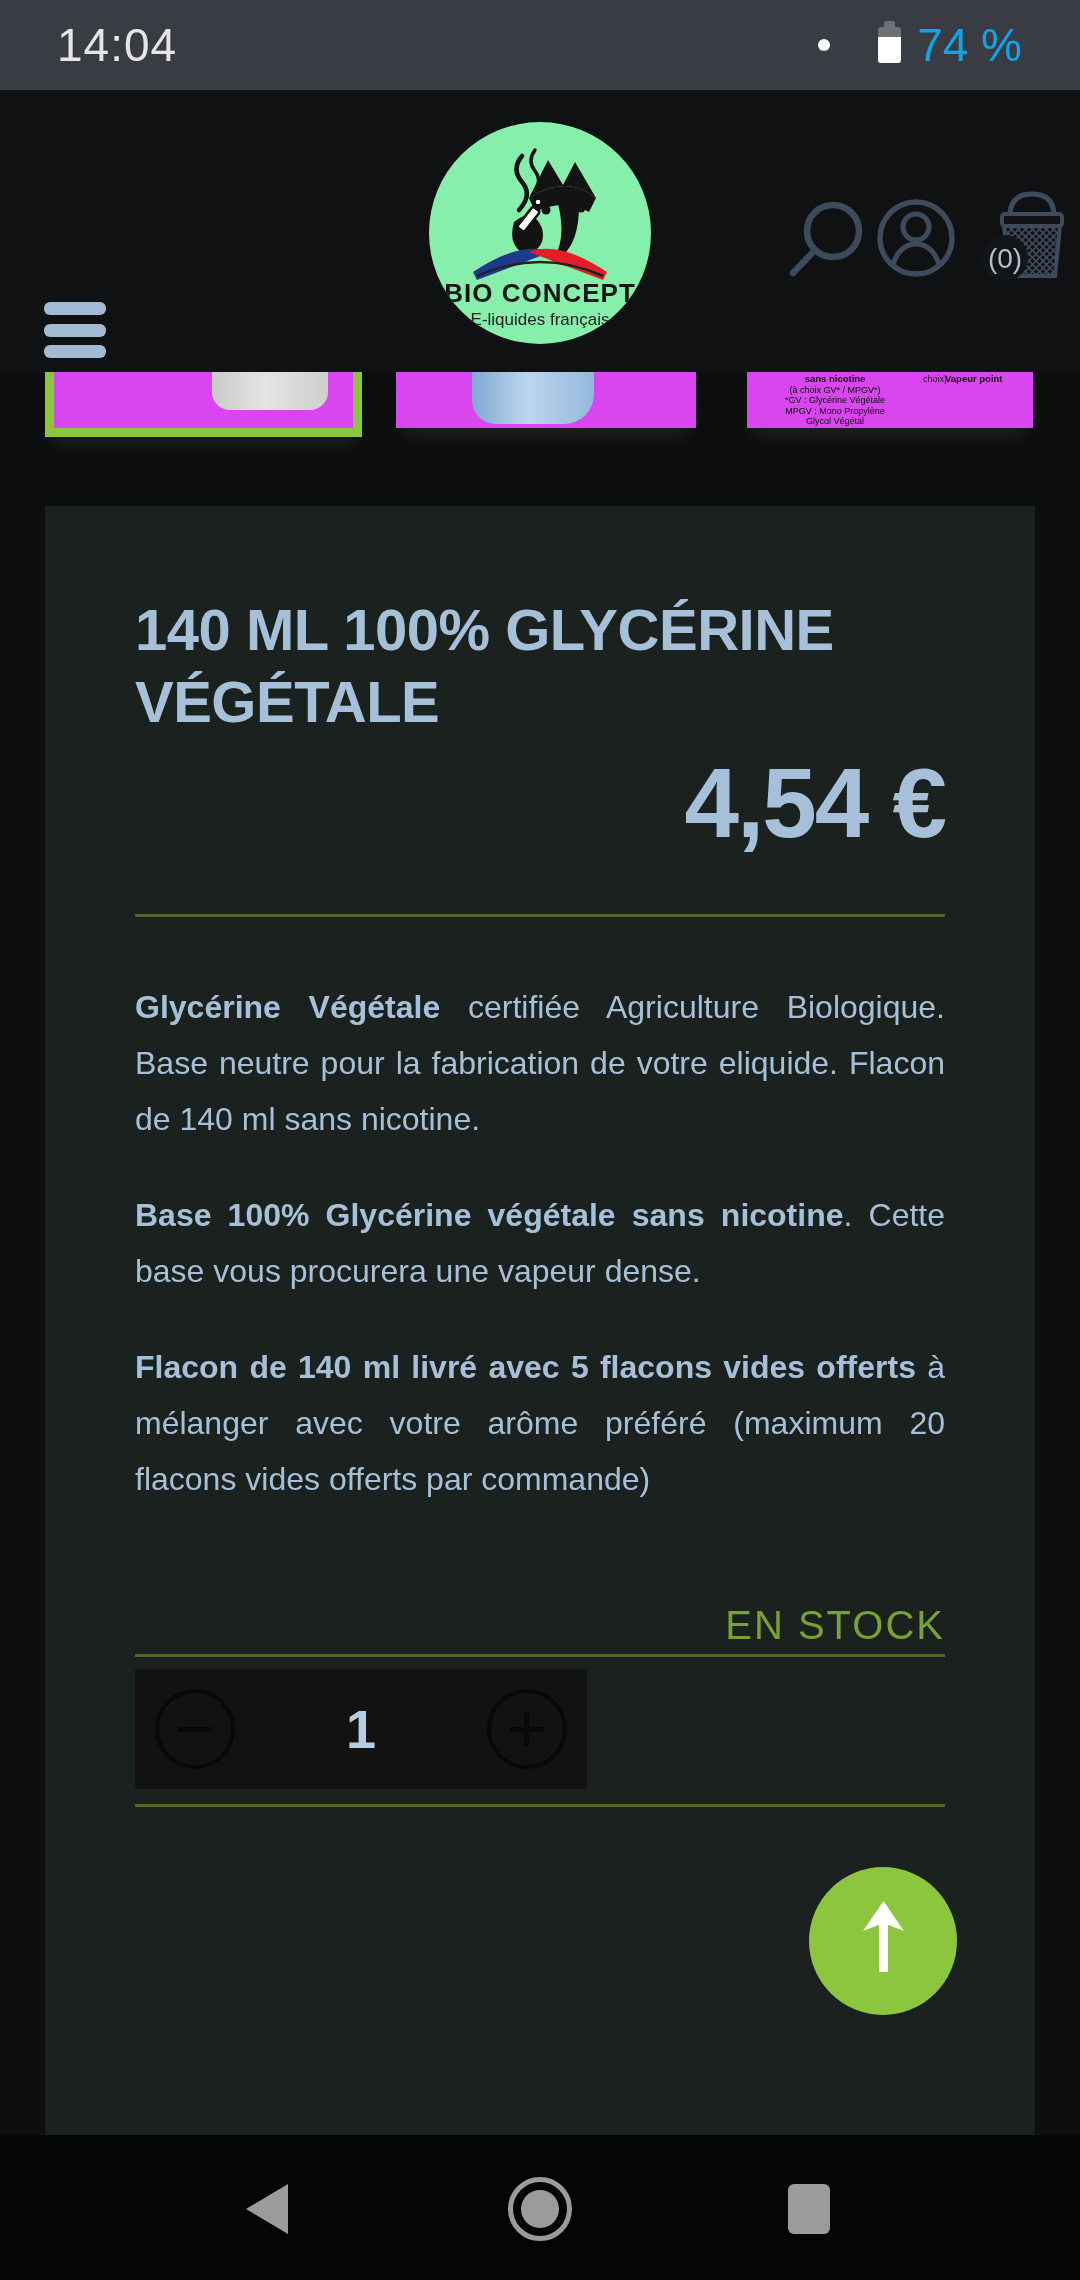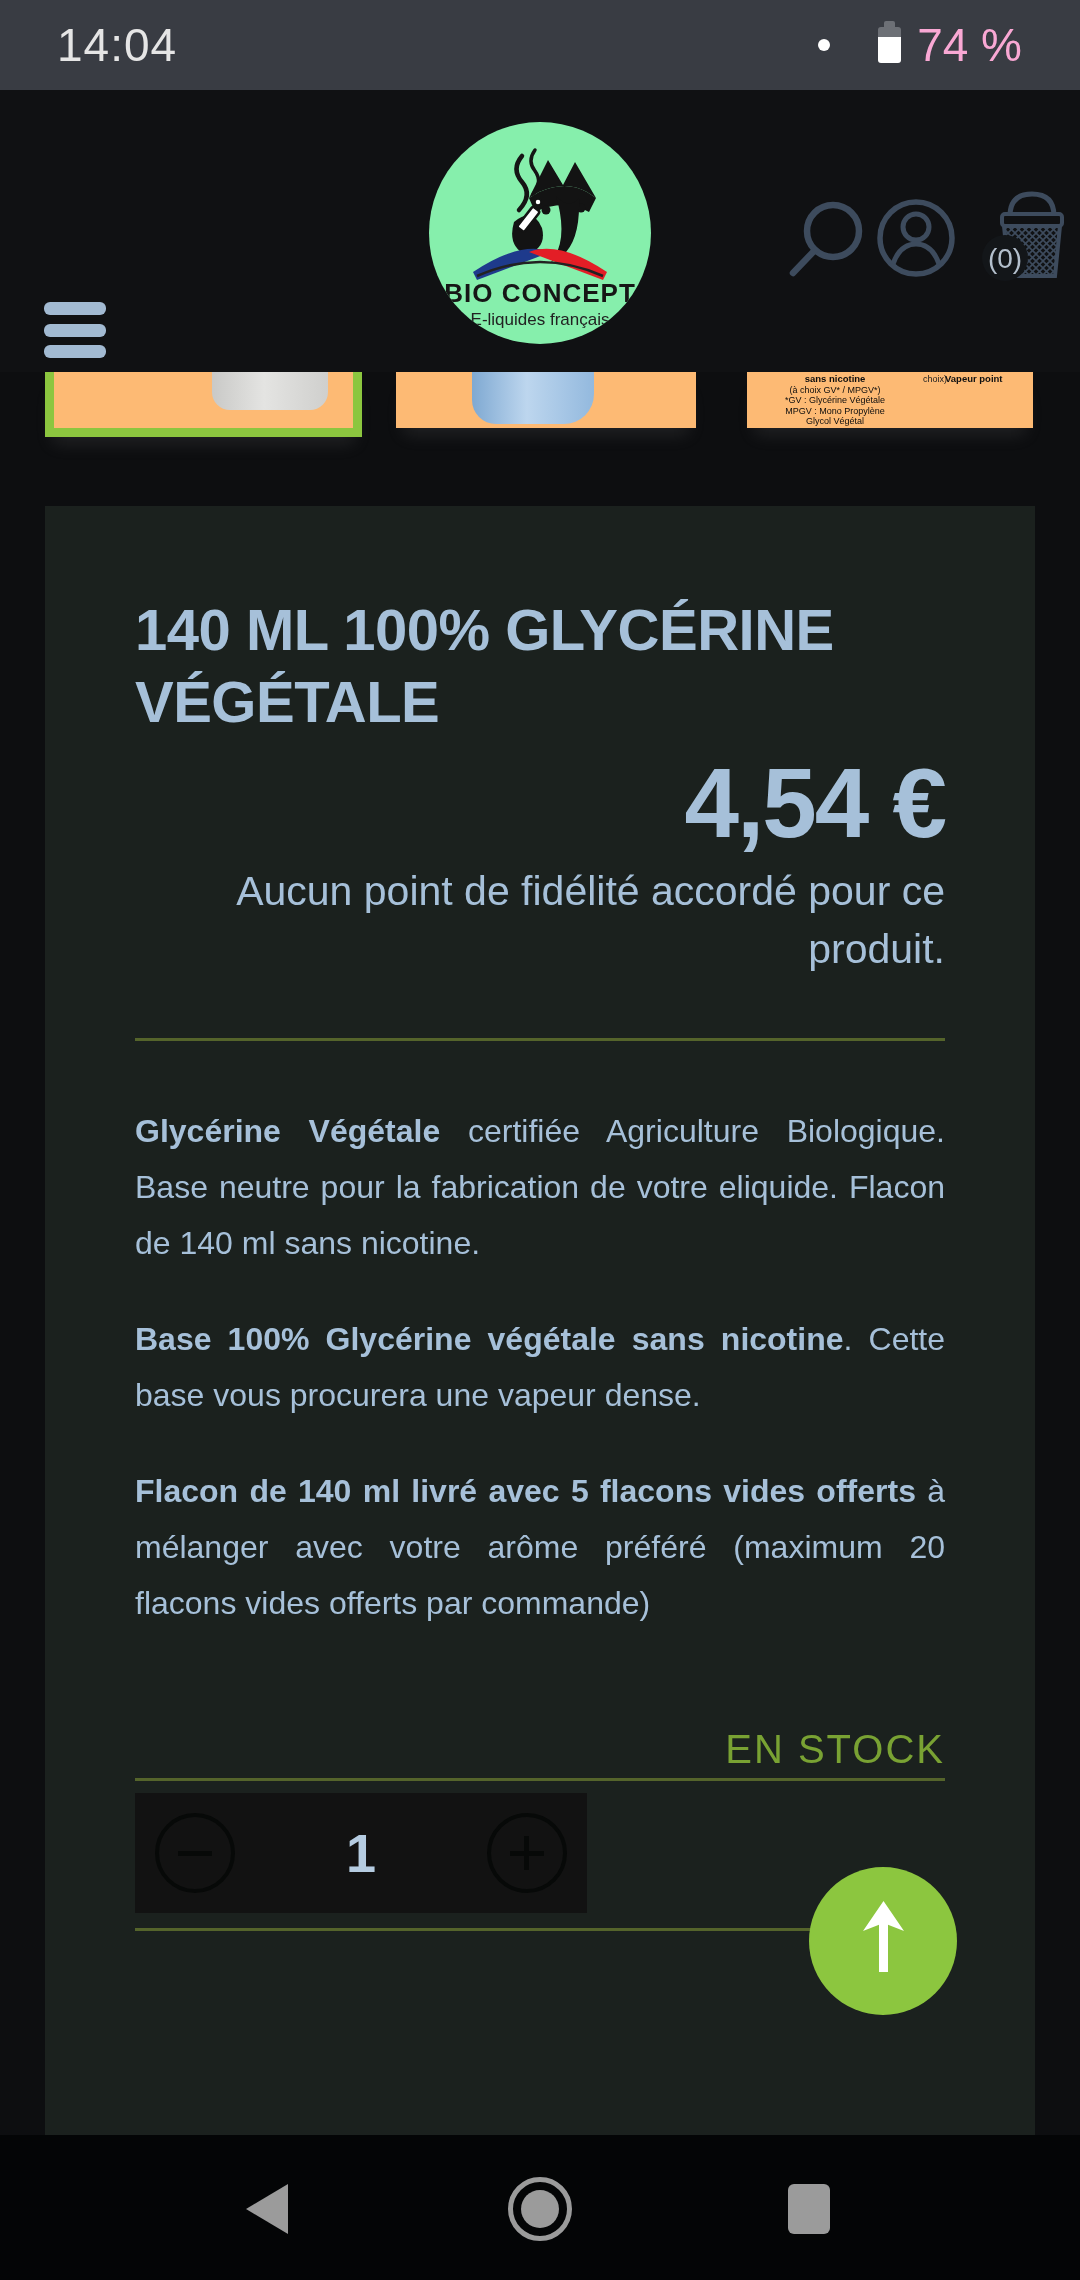--- a/index.html
+++ b/index.html
@@ -9,33 +9,33 @@
     -webkit-font-smoothing:antialiased;
   }
   
   .status-bar{position:absolute;left:0;top:0;width:1080px;height:90px;background:#393c43;}
   .status-time{position:absolute;left:57px;top:18px;font-size:46px;color:#e5e5e5;letter-spacing:1px;}
   .status-right{position:absolute;right:58px;top:0;height:90px;display:flex;align-items:center;}
   .status-dot{width:12px;height:12px;border-radius:50%;background:#fff;margin-right:48px;}
   .battery{position:relative;width:23px;height:36px;border-radius:3px;margin-right:16px;
     background:linear-gradient(180deg,#6d7076 0 27%,#ffffff 27%);}
   .battery::before{content:"";position:absolute;top:-6px;left:6px;width:11px;height:6px;background:#6d7076;border-radius:2px 2px 0 0;}
-  .status-batt-label{font-size:46px;color:#f9a8d4;}
+  .status-batt-label{font-size:46px;color:#0ea5e9;}
   
   .app-header{position:absolute;left:0;top:90px;width:1080px;height:282px;background:#101113;}
   .hamburger{position:absolute;left:44px;top:212px;width:62px;height:56px;display:flex;flex-direction:column;justify-content:space-between;cursor:pointer;}
   .hamburger span{display:block;height:13px;border-radius:6px;background:#a2bad2;}
   .logo-circle{position:absolute;left:429px;top:32px;width:222px;height:222px;border-radius:50%;background:#86efac;overflow:hidden;z-index:5;}
   .hdr-icon{position:absolute;cursor:pointer;}
   .hdr-search{left:778px;top:102px;}
   .hdr-user{left:874px;top:106px;}
   .hdr-cart{left:980px;top:94px;}
   
   .thumbs{position:absolute;left:0;top:372px;width:1080px;height:56px;}
-  .thumb{position:absolute;top:0;height:56px;background:#fdba74;overflow:hidden;cursor:pointer;
+  .thumb{position:absolute;top:0;height:56px;background:#d946ef;overflow:hidden;cursor:pointer;
     box-shadow:0 14px 18px -8px rgba(150,150,150,.16);}
   .thumb-1{left:45px;width:299px;border-left:9px solid #8cc63f;border-right:9px solid #8cc63f;border-bottom:9px solid #8cc63f;}
   .thumb-2{left:396px;width:300px;}
   .thumb-3{left:747px;width:286px;}
   .bottle-gray{position:absolute;left:158px;top:-6px;width:116px;height:44px;border-radius:0 0 18px 18px;
     background:linear-gradient(90deg,#c9c9c7,#e4e4e2 45%,#cfcfcd);}
   .bottle-blue{position:absolute;left:76px;top:-4px;width:122px;height:56px;border-radius:0 0 30px 24px;
     background:linear-gradient(90deg,#7fa9d2,#bdd6ee 45%,#93b9de);}
   .label-block{position:absolute;left:4px;top:2px;width:168px;font-size:9px;line-height:10.5px;color:#0d0d0d;text-align:center;}
   .label-block .b{font-weight:bold;font-size:9.5px;}
@@ -163,21 +163,20 @@
       <div class="label-col2">choix)</div>
       <div class="label-col3">Vapeur point</div>
     </div>
   </div>
 
   <div class="card">
     <h1 class="product-title" style="margin:0;">140 ML 100% GLYCÉRINE VÉGÉTALE</h1>
 
     <div class="price">4,54 €</div>
 
-    <div class="fidelity">Aucun point de fidélité accordé pour ce produit.</div>
 
     <hr class="divider div-1">
 
     <p class="body-p p-1"><b>Glycérine Végétale</b><span> certifiée Agriculture Biologique. Base neutre pour la fabrication de votre eliquide. Flacon de 140 ml sans nicotine.</span></p>
 
     <p class="body-p p-2"><b>Base 100% Glycérine végétale sans nicotine</b><span>. Cette base vous procurera une vapeur dense.</span></p>
 
     <p class="body-p p-3"><b>Flacon de 140 ml livré avec 5 flacons vides offerts</b><span> à mélanger avec votre arôme préféré (maximum 20 flacons vides offerts par commande)</span></p>
 
     <div class="stock-row">EN STOCK</div>

